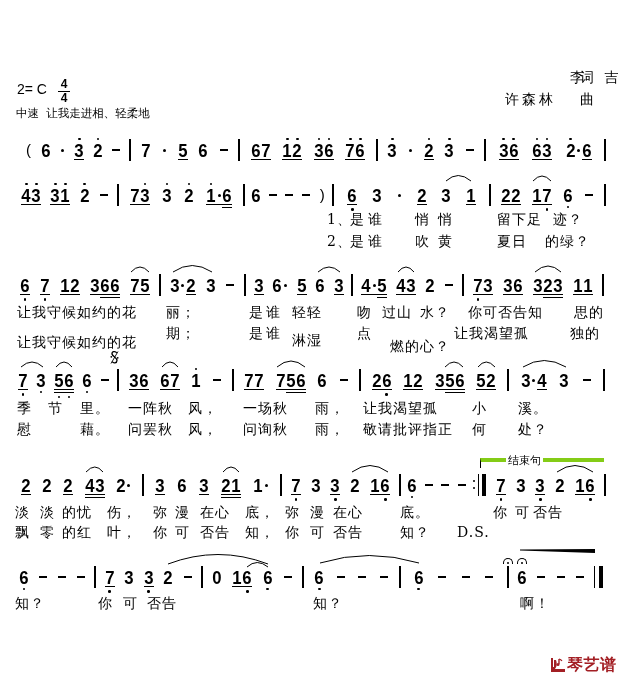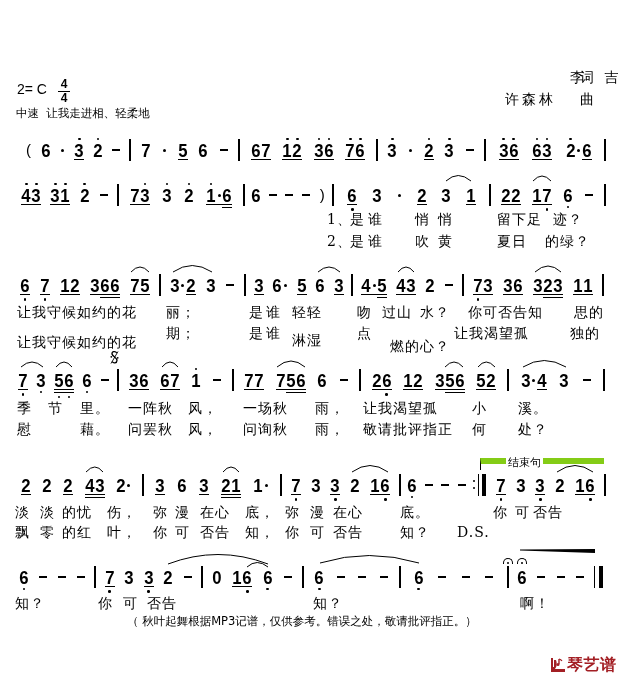--- a/index.html
+++ b/index.html
@@ -52,21 +52,21 @@
   .bar-repeat-end .thick { position:absolute; left:8.5px; top:0; width:4px; height:22px; background:#000; }
   .bar-final { right:0; width:9px; }
   .bar-final .thin { position:absolute; left:0; top:0; width:1.4px; height:22px; background:#000; }
   .bar-final .thick { position:absolute; left:4.5px; top:0; width:4.5px; height:22px; background:#000; }
   .bar .fer { left:-4px; top:-8px; }
   .segno { position:absolute; left:-8px; top:-10px; width:9px; height:15px; }
 
   
   .lyr { position:absolute; font-family:"DejaVu Serif", "Liberation Serif", serif; font-size:14px; line-height:16px;
          letter-spacing:1px; white-space:pre; }
-  .ending { position:absolute; left:480px; top:458px; width:123px; height:6px; border-top:6px solid #84cc16; border-left:1px solid #000; }
+  .ending { position:absolute; left:480px; top:458px; width:123px; height:6px; border-top:4px solid #84cc16; border-left:1px solid #000; }
   .ending span { position:absolute; left:25px; top:-8px; background:#fff; padding:0 2px; font-size:11px; line-height:14px; }
   .footnote { left:127px; top:614px; font-size:11.5px; line-height:14px; }
   .logo { position:absolute; left:549px; top:656px; display:flex; align-items:center; }
   .logo-text { font-weight:bold; font-size:16px; line-height:18px; color:#a31f24; letter-spacing:0.5px; }
   svg.overlay { position:absolute; left:0; top:0; pointer-events:none; }
 </style>
 </head>
 <body>
 
 <div id="page">
@@ -1046,21 +1046,20 @@
   </div>
   <div>
     <span class="lyr" style="left:15px;top:595px">知？</span>
     <span class="lyr" style="left:98px;top:595px">你</span>
     <span class="lyr" style="left:123px;top:595px">可</span>
     <span class="lyr" style="left:147px;top:595px">否告</span>
     <span class="lyr" style="left:313px;top:595px">知？</span>
     <span class="lyr" style="left:520px;top:595px">啊！</span>
   </div>
 
-  <div class="abs footnote">（ 秋叶起舞根据MP3记谱，仅供参考。错误之处，敬请批评指正。）</div>
 
   <svg class="overlay" width="628" height="682" viewBox="0 0 628 682" fill="none" stroke="#000" stroke-width="1">
     <path d="M446 181 Q458 170 471 181"></path>
     <path d="M533 181 Q542 171 551 181"></path>
     <path d="M131 272 Q140 262 149 272"></path>
     <path d="M173 272 Q192 259 212 272"></path>
     <path d="M318 272 Q329 262 340 272"></path>
     <path d="M398 272 Q406 262 414 272"></path>
     <path d="M535 272 Q548 260 561 272"></path>
     <path d="M21 367 Q32 357 43 367"></path>

